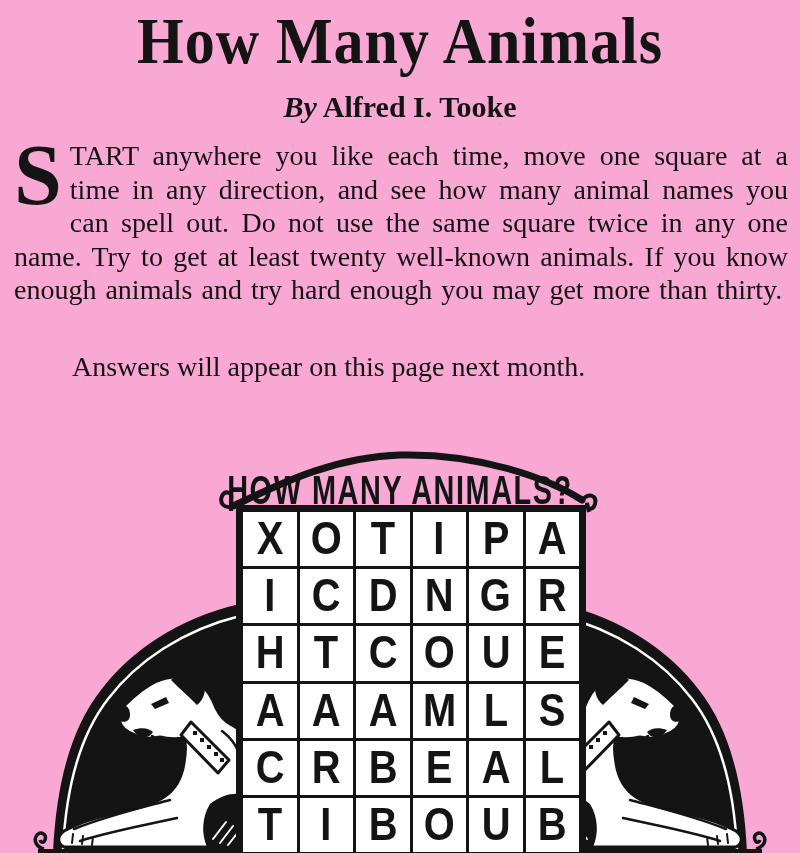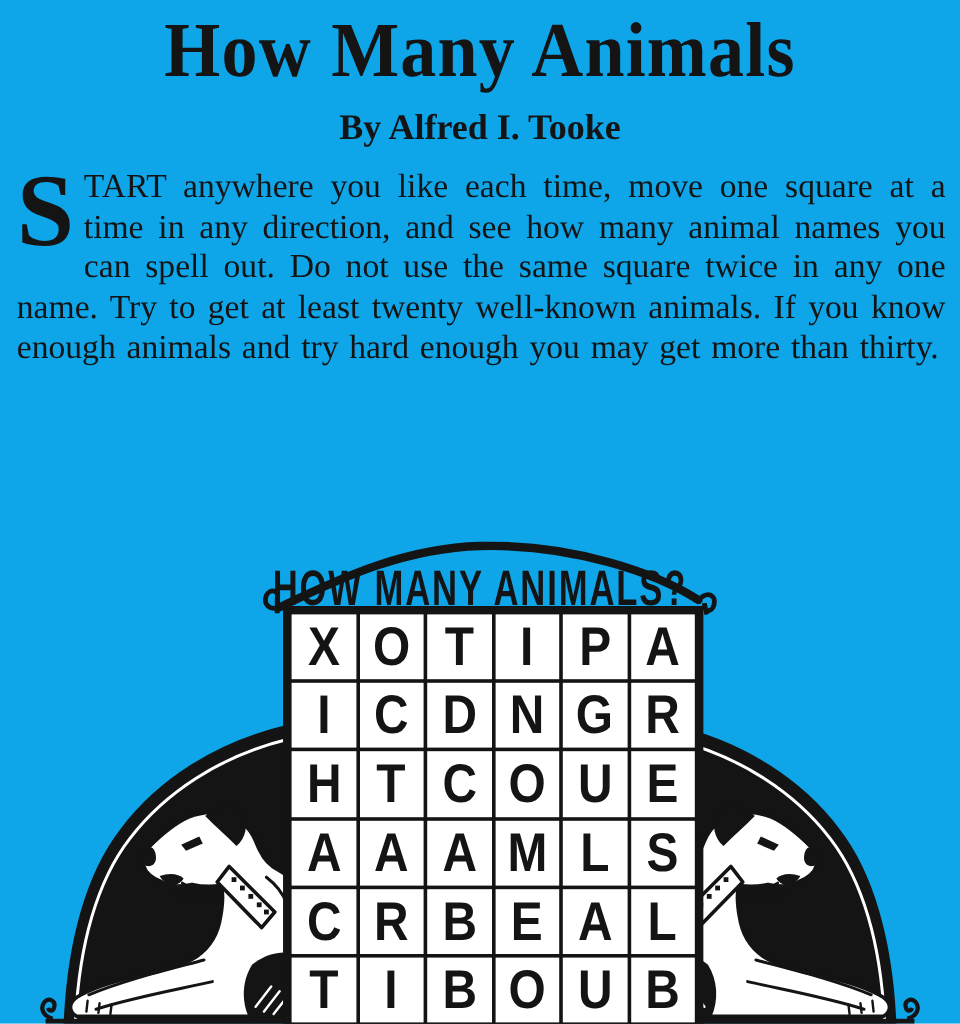--- a/index.html
+++ b/index.html
@@ -1,25 +1,25 @@
 <!DOCTYPE html>
 <html><head>
 <meta charset="utf-8">
 <style>
   * { margin:0; padding:0; box-sizing:border-box; }
   html,body { width:800px; height:853px; }
   body { background:#ffffff; font-family:"Liberation Serif", serif; color:#141414; position:relative; overflow:hidden; }
-  .page { position:absolute; inset:0; background:#0ea5e9; }
+  .page { position:absolute; inset:0; background:#f9a8d4; }
 
   .title { position:absolute; top:6px; left:0; width:100%; text-align:center;
            font-size:60px; font-weight:bold; letter-spacing:1px; line-height:66px;
            transform:scaleY(1.08); transform-origin:top center; }
   .byline { position:absolute; top:90px; left:0; width:100%; text-align:center;
             font-size:30px; font-weight:bold; }
-  .byline .by { margin-right:6px;margin-top:20px; }
+  .byline .by { font-style:italic; margin-right:6px;margin-top:20px; }
 
   .intro { position:absolute; top:139px; left:14px; width:774px;
            font-size:28px; line-height:33.5px; text-align:justify; word-spacing:2px; }
   .dropcap { float:left; font-size:86px; line-height:66px; font-weight:bold;
              margin:3px 8px 0 0; }
   .answers { position:absolute; top:351px; left:14px; width:774px;
              font-size:28px; text-indent:58px; }
 
   .illustration { position:absolute; top:440px; left:0; width:800px; height:430px; }
   .illustration svg { position:absolute; inset:0; }
@@ -45,20 +45,21 @@
   <h1 class="title">How Many Animals</h1>
 
   <div class="byline">
     <span class="by">By</span><span>Alfred I. Tooke</span>
   </div>
 
   <p class="intro">
     <span class="dropcap">S</span><span>TART anywhere you like each time, move one square at a time in any direction, and see how many animal names you can spell out.  Do not use the same square twice in any one name.  Try to get at least twenty well-known animals.  If you know enough animals and try hard enough you may get more than thirty.</span>
   </p>
 
+  <p class="answers">Answers will appear on this page next month.</p>
 
   <div class="illustration">
 
     <svg viewBox="0 0 800 430" width="800" height="430">
 
       <path fill="#141414" stroke="#141414" stroke-width="4" d="M 55 413 C 58 344, 74 288, 102 252 C 132 212, 180 180, 240 166
                C 292 153, 334 148, 400 148 C 466 148, 508 153, 560 166
                C 620 180, 668 212, 698 252 C 726 288, 742 344, 745 413 Z"></path>
 
       <path fill="none" stroke="#ffffff" stroke-width="2.5" d="M 63 410 C 66 347, 81 294, 108 259 C 137 221, 183 190, 240 176"></path>

